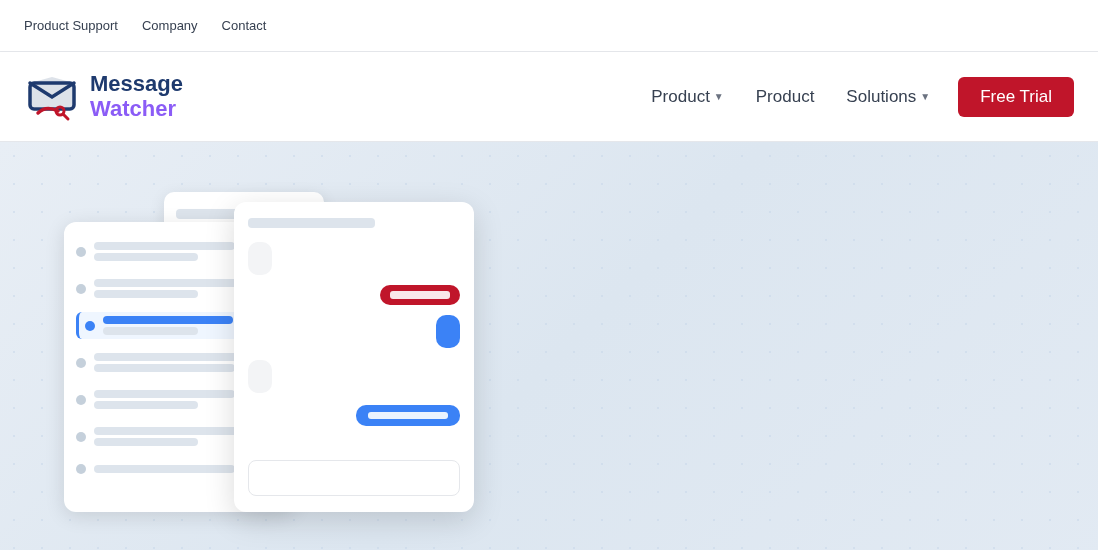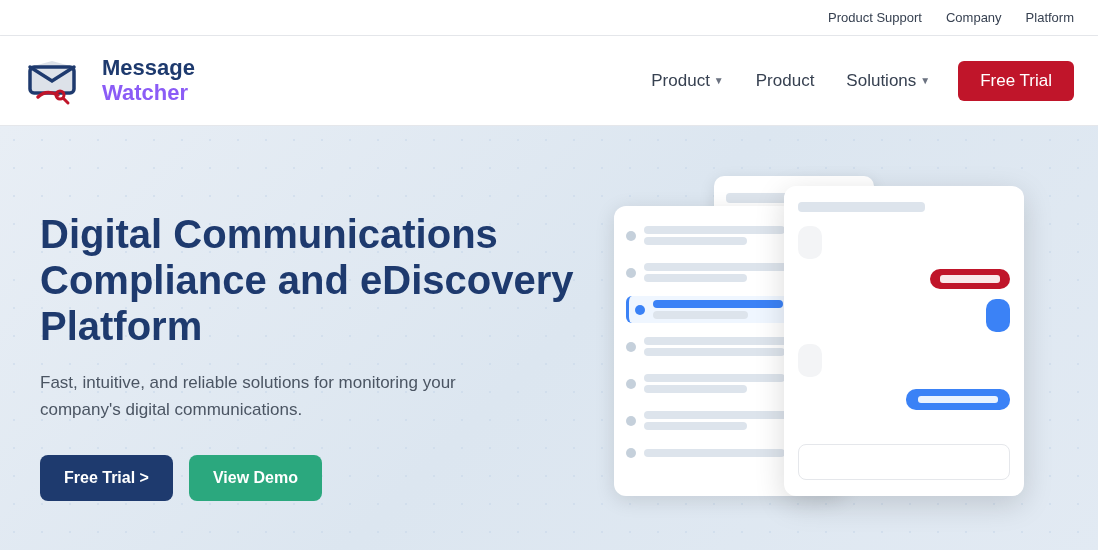--- a/index.html
+++ b/index.html
@@ -9,25 +9,24 @@
       height: 550px;
       overflow: hidden;
       background: #f0f4f8;
     }
 
     
     .utility-bar {
       background: #fff;
       border-bottom: 1px solid #e5e7eb;
       display: flex;
-      justify-content: flex-end;
       align-items: center;
       padding: 6px 24px;
       gap: 24px;
-      height: 36px;
+      height: 52px;
     }
     .utility-bar a {
       font-size: 13px;
       color: #374151;
       text-decoration: none;
       cursor: pointer;
     }
 
     
     .main-nav {
@@ -37,21 +36,21 @@
       align-items: center;
       padding: 0 24px;
       height: 90px;
       box-shadow: 0 2px 4px rgba(0,0,0,0.05);
     }
 
     
     .logo-area {
       display: flex;
       align-items: center;
-      gap: 22px;
+      gap: 10px;
       text-decoration: none;
       margin-right: auto;
     }
     .logo-icon {
       width: 56px;
       height: 56px;
       position: relative;
     }
     .logo-text {
       display: flex;
@@ -317,21 +316,21 @@
       background: #dde4ec;
       width: 70%;
     }
   </style>
 </head>
 <body>
 
 <div class="utility-bar">
   <a>Product Support</a>
   <a>Company</a>
-  <a>Platform</a>
+  <a>Contact</a>
 </div>
 
 <nav class="main-nav">
   <a class="logo-area">
 
     <div class="logo-icon">
       <svg width="56" height="56" viewBox="0 0 56 56" fill="none" xmlns="http://www.w3.org/2000/svg">
 
         <path d="M6 14 L28 8 L50 14 L50 38 L6 38 Z" fill="#1e3a6e" opacity="0.15"></path>
         <path d="M6 14 L28 28 L50 14" stroke="#1e3a6e" stroke-width="3.5" fill="none" stroke-linecap="round"></path>
@@ -356,28 +355,20 @@
     <a>Product</a>
     <a>
       <span>Solutions</span>
       <span class="chevron">▼</span>
     </a>
     <a class="nav-cta">Free Trial</a>
   </div>
 </nav>
 
 <section class="hero">
-  <div class="hero-content">
-    <h1>Digital Communications Compliance and eDiscovery Platform</h1>
-    <p>Fast, intuitive, and reliable solutions for monitoring your company's digital communications.</p>
-    <div class="hero-buttons">
-      <a class="btn-primary">Free Trial &gt;</a>
-      <a class="btn-secondary">View Demo</a>
-    </div>
-  </div>
 
   <div class="hero-illustration">
     <div class="mock-container">
 
       <div class="mock-card-top">
         <div class="mock-card-top-line"></div>
       </div>
 
       <div class="mock-card-back">
         <div class="mock-list-item">

